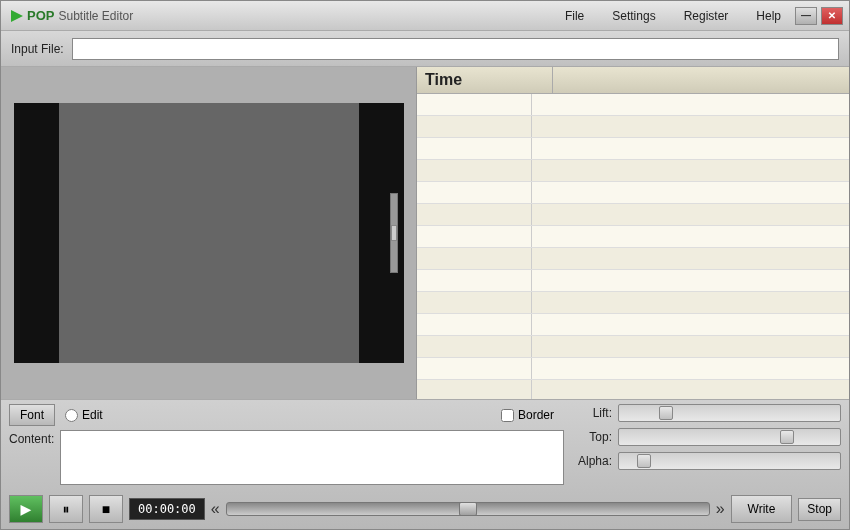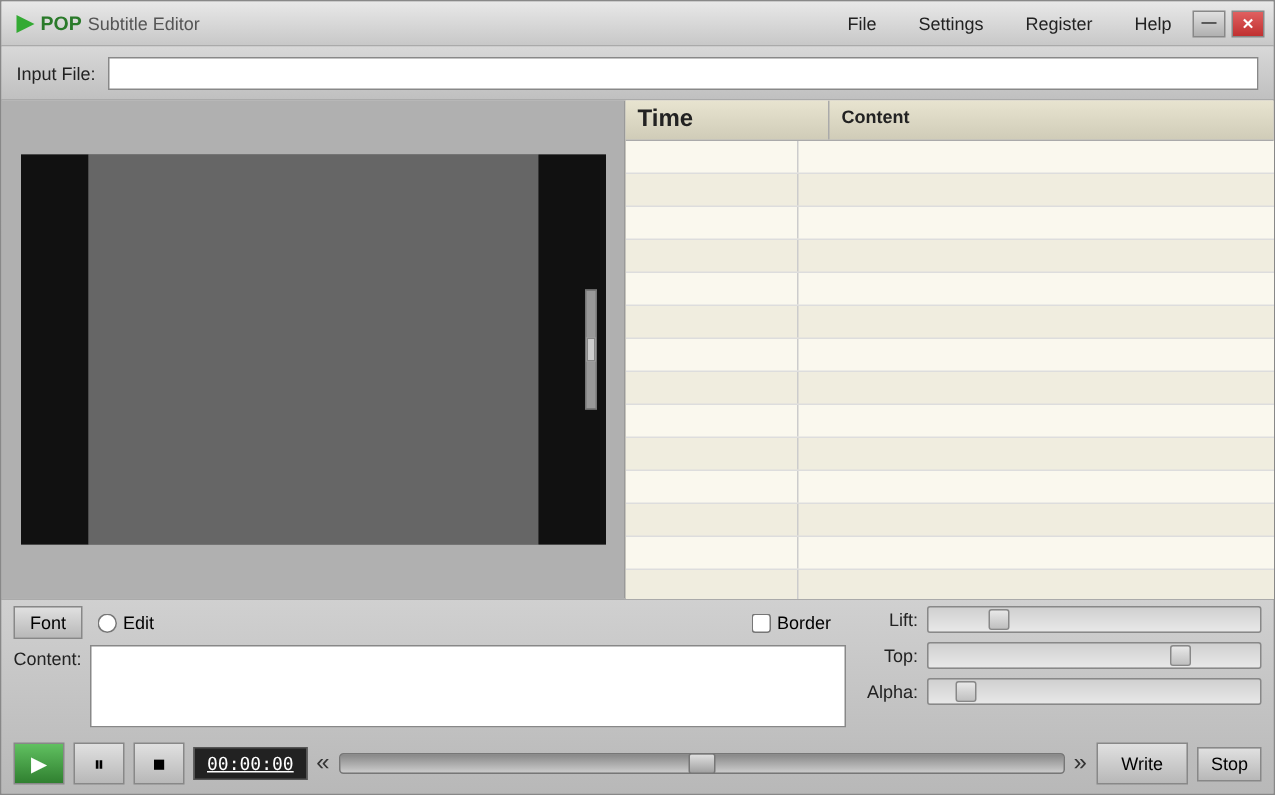--- a/index.html
+++ b/index.html
@@ -322,21 +322,20 @@
     }
     .time-display {
       background: #222;
       color: white;
       font-size: 12px;
       padding: 3px 8px;
       font-family: monospace;
       border: 1px solid #555;
       min-width: 70px;
       text-align: center;
-      text-decoration: underline;
     }
     .seek-prev {
       font-size: 16px;
       cursor: pointer;
       color: #333;
     }
     .seek-bar-container {
       flex: 1;
       height: 14px;
       background: linear-gradient(to bottom, #888, #ccc);
@@ -420,21 +419,20 @@
         <div class="video-black-right"></div>
         <div class="video-scrollbar">
           <div class="scrollbar-thumb"></div>
         </div>
       </div>
     </div>
 
     <div class="subtitle-table-panel">
       <div class="table-header">
         <div class="th-time">Time</div>
-        <div class="th-content">Content</div>
       </div>
       <div class="table-rows">
         <div class="table-row">
             <div class="td-time"></div>
             <div class="td-content"></div>
           </div>
         <div class="table-row">
             <div class="td-time"></div>
             <div class="td-content"></div>
           </div>

